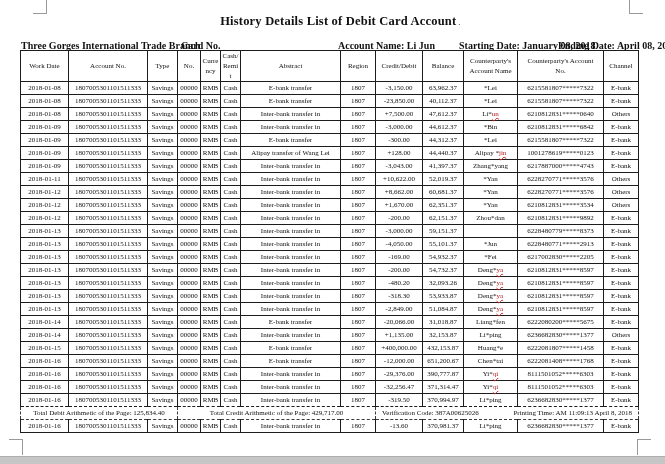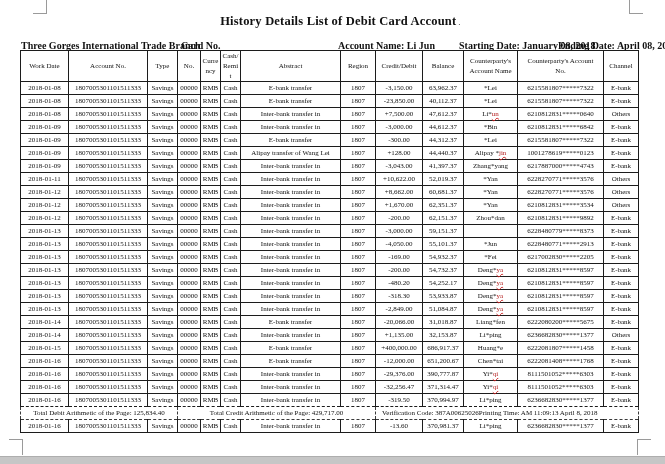--- a/index.html
+++ b/index.html
@@ -49,21 +49,21 @@
     text-decoration:underline;
     text-decoration-style:wavy;
     text-decoration-color:#cc1f1f;
     text-decoration-thickness:1px;
     text-underline-offset:1px;
   }
   tr.totals td{border:1px dashed #3a3a3a;font-size:7px;}
   tr.pre-dash td{border-bottom-style:dashed;}
   tr.post-dash td{border-top-style:dashed;}
   td.vp-cell{padding:0 6px;}
-  td.vp-cell .vp{display:flex;}
+  td.vp-cell .vp{display:flex;justify-content:space-between;}
   td.vp-cell .vp span{white-space:nowrap;}
 </style>
 </head>
 <body>
 
 <div class="crop tl"></div>
 <div class="crop tr"></div>
 <div class="crop bl"></div>
 <div class="crop br"></div>
 
@@ -343,21 +343,21 @@
       <tr>
         <td>2018-01-13</td>
         <td>1807005301101511333</td>
         <td>Savings</td>
         <td>00000</td>
         <td>RMB</td>
         <td>Cash</td>
         <td>Inter-bank transfer in</td>
         <td>1807</td>
         <td>-480.20</td>
-        <td>54,252.17</td>
+        <td>32,093.26</td>
         <td><span>Deng*</span><span class="red-mark">ya</span></td>
         <td>6210812831*****8597</td>
         <td>E-bank</td>
       </tr>
       <tr>
         <td>2018-01-13</td>
         <td>1807005301101511333</td>
         <td>Savings</td>
         <td>00000</td>
         <td>RMB</td>
@@ -418,21 +418,21 @@
       <tr>
         <td>2018-01-15</td>
         <td>1807005301101511333</td>
         <td>Savings</td>
         <td>00000</td>
         <td>RMB</td>
         <td>Cash</td>
         <td>E-bank transfer</td>
         <td>1807</td>
         <td>+400,000.00</td>
-        <td>686,917.37</td>
+        <td>432,153.87</td>
         <td><span>Huang*e</span></td>
         <td>6222081807*****1458</td>
         <td>E-bank</td>
       </tr>
       <tr>
         <td>2018-01-16</td>
         <td>1807005301101511333</td>
         <td>Savings</td>
         <td>00000</td>
         <td>RMB</td>

